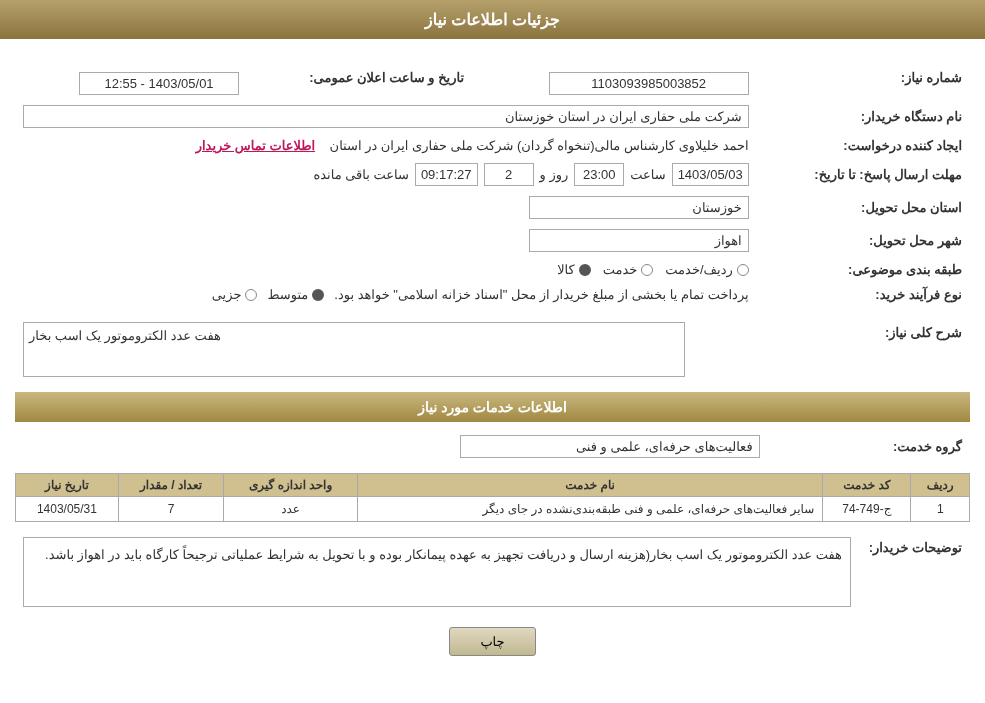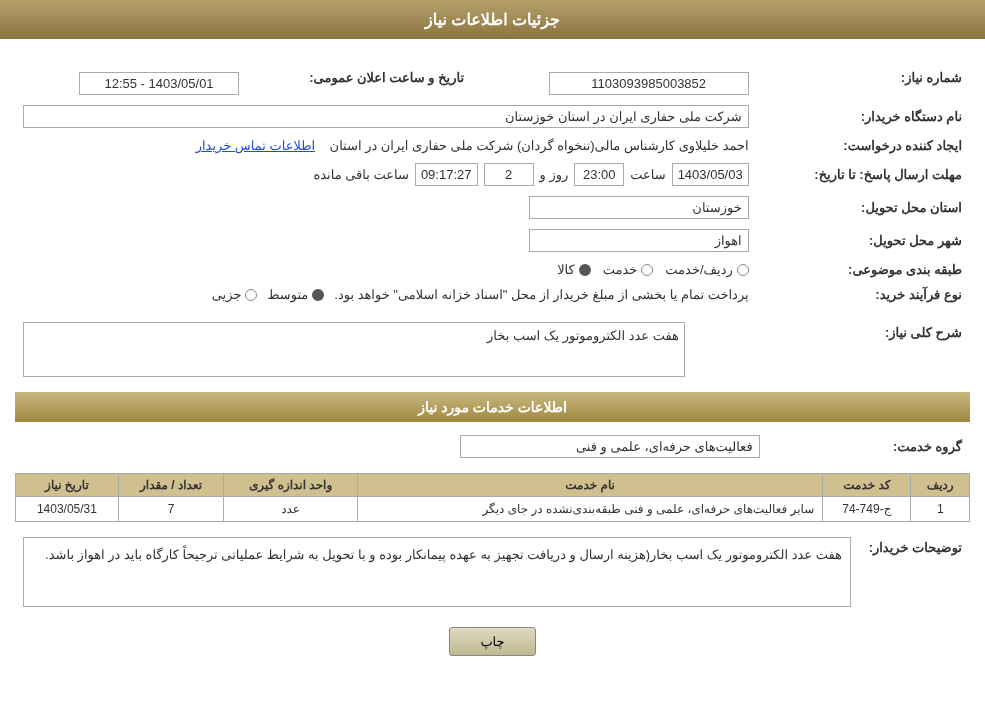--- a/index.html
+++ b/index.html
@@ -62,23 +62,24 @@
       padding: 3px 6px;
     }
     .input-medium {
       width: 220px;
       border: 1px solid #aaa;
       background: #fff;
       padding: 3px 6px;
       display: inline-block;
     }
     .blue-link {
-      color: #1d4ed8;
+      color: #be185d;
       text-decoration: underline;
       cursor: pointer;
+      font-weight: bold;
     }
     .section-header {
       background: linear-gradient(to bottom, #c9b880, #a08840);
       color: #fff;
       text-align: center;
       padding: 7px 10px;
       font-size: 14px;
       font-weight: bold;
       margin: 10px 0 8px 0;
     }
@@ -92,21 +93,21 @@
       display: flex;
       align-items: center;
       gap: 4px;
     }
     .sherh-box {
       border: 1px solid #aaa;
       background: #fff;
       width: 100%;
       min-height: 55px;
       padding: 5px;
-      text-align: right;
+      text-align: left;
       margin-left: 8px;
     }
     .services-table {
       width: 100%;
       border-collapse: collapse;
       margin: 10px 0;
       font-size: 12px;
     }
     .services-table th {
       background: #d0c090;

